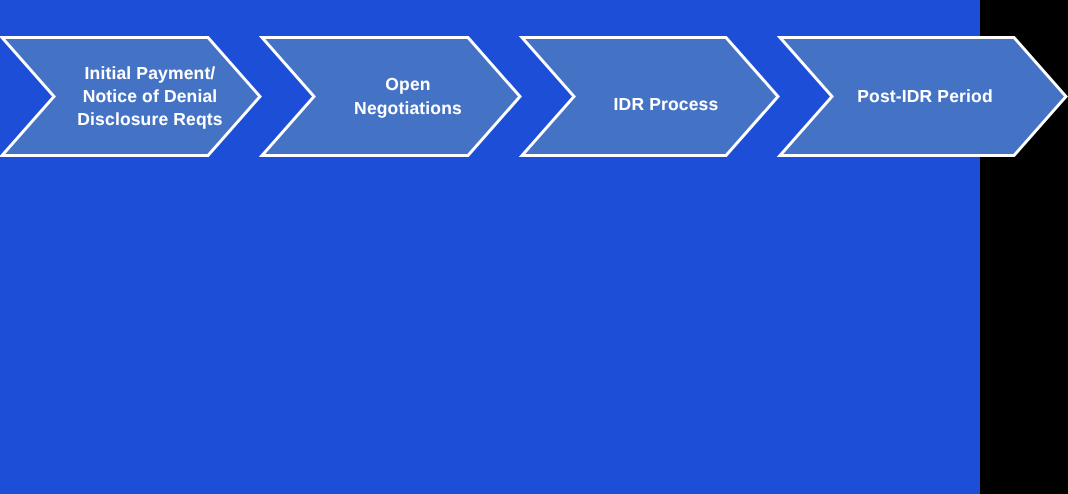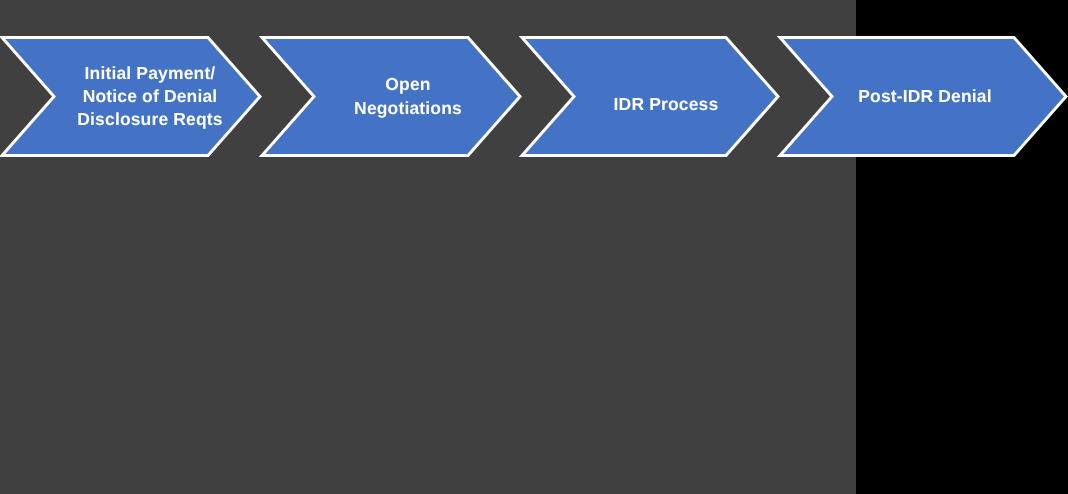--- a/index.html
+++ b/index.html
@@ -14,23 +14,23 @@
     overflow: hidden;
     font-family: "Liberation Sans", sans-serif;
     background: #000000;
     position: relative;
   }
 
   #diagram-canvas {
     position: absolute;
     left: 0;
     top: 0;
-    width: 856px;
+    width: 980px;
     height: 494px;
-    background: #404040;
+    background: #1d4ed8;
   }
 
   .process-flow {
     position: absolute;
     left: 0;
     top: 0;
     width: 1068px;
     height: 494px;
   }
 
@@ -104,19 +104,19 @@
 
       <div class="chevron-label chevron-step-1">Initial Payment/
 Notice of Denial
 Disclosure Reqts</div>
 
       <div class="chevron-label chevron-step-2">Open
 Negotiations</div>
 
       <div class="chevron-label chevron-step-3">IDR Process</div>
 
-      <div class="chevron-label chevron-step-4">Post-IDR Denial</div>
+      <div class="chevron-label chevron-step-4">Post-IDR Period</div>
 
     </div>
 
   </div>
 
 </div>
 
 </body></html>

